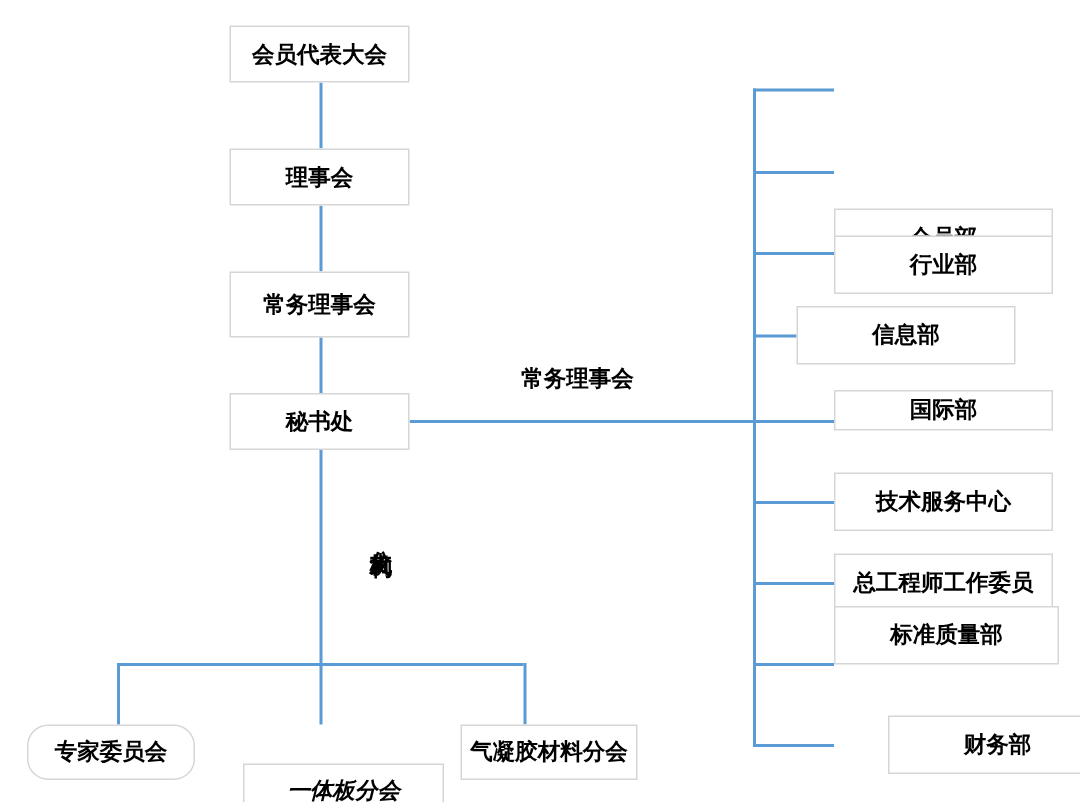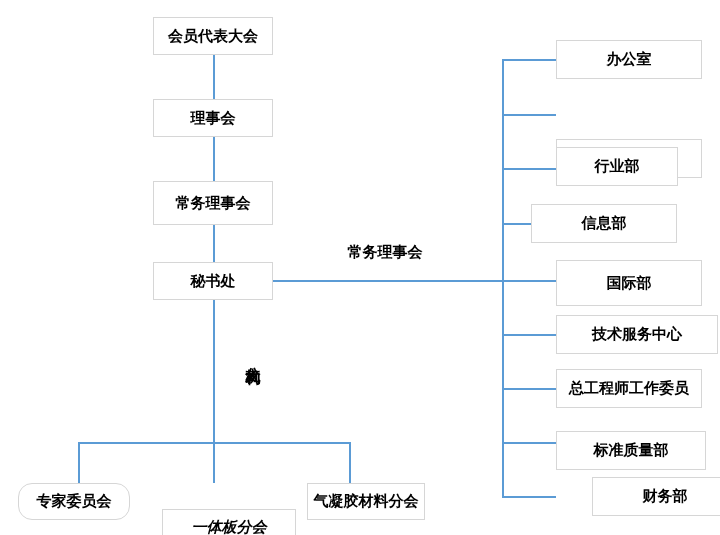--- a/index.html
+++ b/index.html
@@ -75,28 +75,27 @@
   <div class="line h" style="left:502px; top:59px;  width:54px;"></div>
   <div class="line h" style="left:502px; top:114px; width:54px;"></div>
   <div class="line h" style="left:502px; top:168px; width:54px;"></div>
   <div class="line h" style="left:502px; top:223px; width:54px;"></div>
   <div class="line h" style="left:502px; top:280px; width:54px;"></div>
   <div class="line h" style="left:502px; top:334px; width:54px;"></div>
   <div class="line h" style="left:502px; top:388px; width:54px;"></div>
   <div class="line h" style="left:502px; top:442px; width:54px;"></div>
   <div class="line h" style="left:502px; top:496px; width:54px;"></div>
 
-  <div class="node" style="left:556px; top:40px;  width:146px; height:39px;">办公室</div>
   <div class="node" style="left:556px; top:95px;  width:146px; height:39px;margin-top:44px;">会员部</div>
-  <div class="node" style="left:556px; top:147px; width:122px; height:39px;">行业部</div>
+  <div class="node" style="left:556px; top:157px; width:146px; height:39px;">行业部</div>
   <div class="node" style="left:531px; top:204px; width:146px; height:39px;">信息部</div>
-  <div class="node" style="left:556px; top:260px; width:146px; height:46px;">国际部</div>
-  <div class="node" style="left:556px; top:315px; width:162px; height:39px;">技术服务中心</div>
+  <div class="node" style="left:556px; top:260px; width:146px; height:27px;">国际部</div>
+  <div class="node" style="left:556px; top:315px; width:146px; height:39px;">技术服务中心</div>
   <div class="node" style="left:556px; top:369px; width:146px; height:39px;">总工程师工作委员</div>
-  <div class="node" style="left:556px; top:431px; width:150px; height:39px;">标准质量部</div>
+  <div class="node" style="left:556px; top:404px; width:150px; height:39px;">标准质量部</div>
   <div class="node" style="left:556px; top:477px; width:146px; height:39px;margin-left:36px;">财务部</div>
 
   <div class="annot vertical" style="left:243px; top:355px; height:62px;">分支机构</div>
 
   <div class="line h" style="left:78px;  top:442px; width:271px;"></div>
   <div class="line v" style="left:78px;  top:442px; height:41px;"></div>
   <div class="line v" style="left:213px; top:442px; height:41px;"></div>
   <div class="line v" style="left:349px; top:442px; height:41px;"></div>
 
   <div class="node" style="left:18px;  top:483px; width:112px; height:37px;border-radius:14px;">专家委员会</div>

